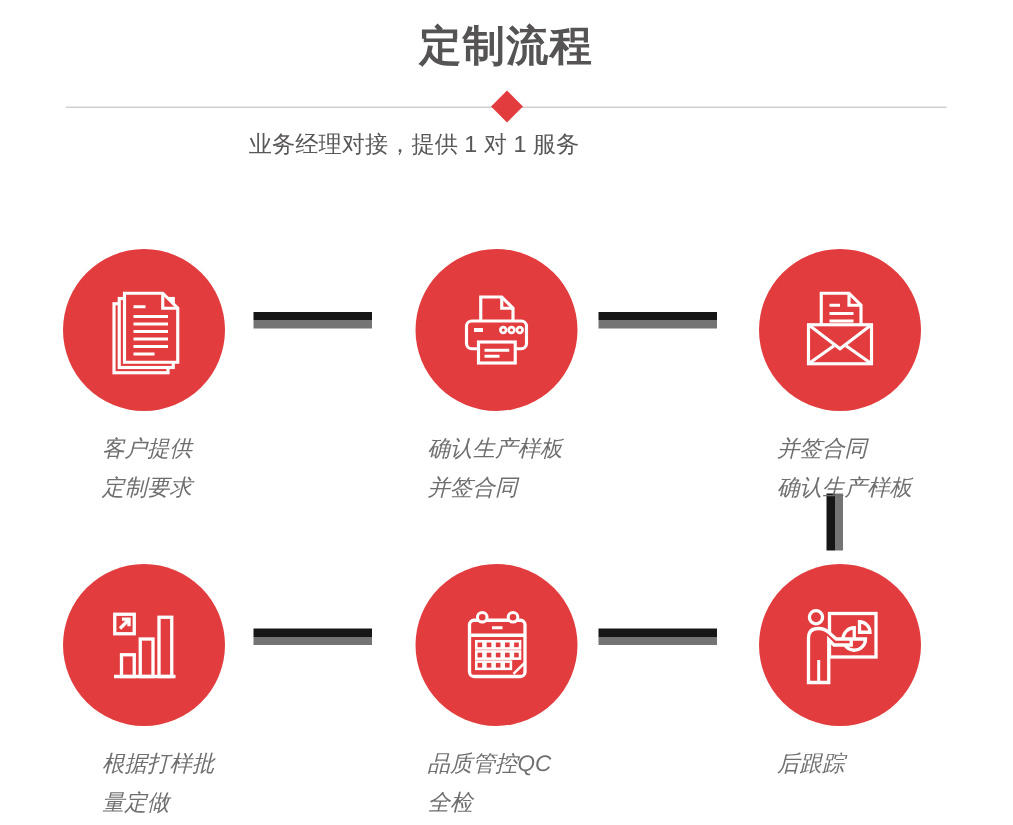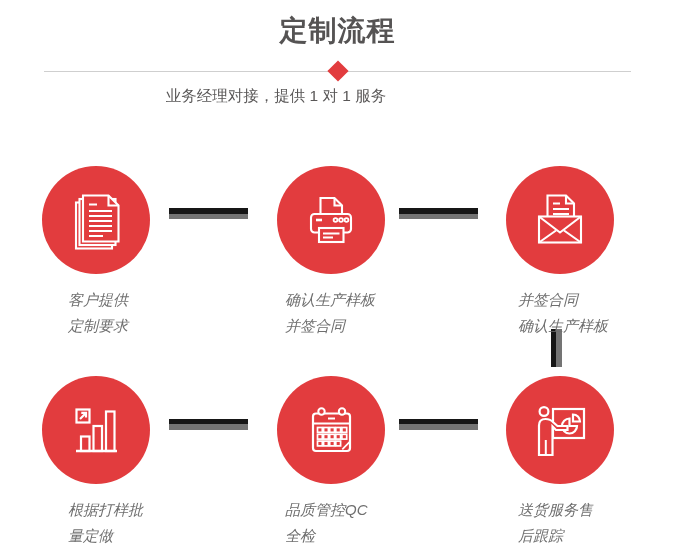--- a/index.html
+++ b/index.html
@@ -191,17 +191,16 @@
         <rect x="25" y="11" width="31" height="29"></rect>
         <path d="M41.5,28 L41.5,20.5 A7.5,7.5 0 1 0 49,28 Z" fill="var(--accent)"></path>
         <path d="M45,16.5 A7,7 0 0 1 52,23.5 L45,23.5 Z" fill="var(--accent)"></path>
         <circle cx="16" cy="13.5" r="4.4" fill="var(--accent)"></circle>
         <path d="M11,57 V27.5 Q11,21 17.5,21 Q22.5,21 25.5,24.5 L29.5,28 H39.5 V32 H28 L24.5,28.5 V57 Z" fill="var(--accent)"></path>
         <path d="M17.8,57 V42" stroke-width="2"></path>
       </g>
     </svg>
   </div>
   <div class="label l6">
-    <div>送货服务售</div>
     <div>后跟踪</div>
   </div>
 
 </div>
 
 </body></html>

